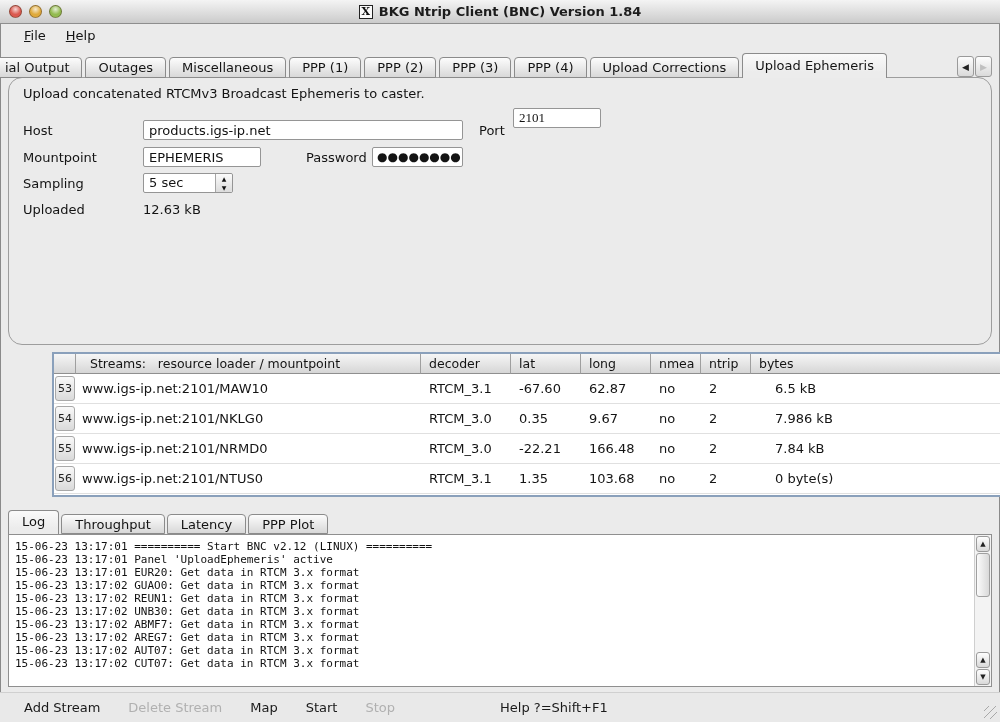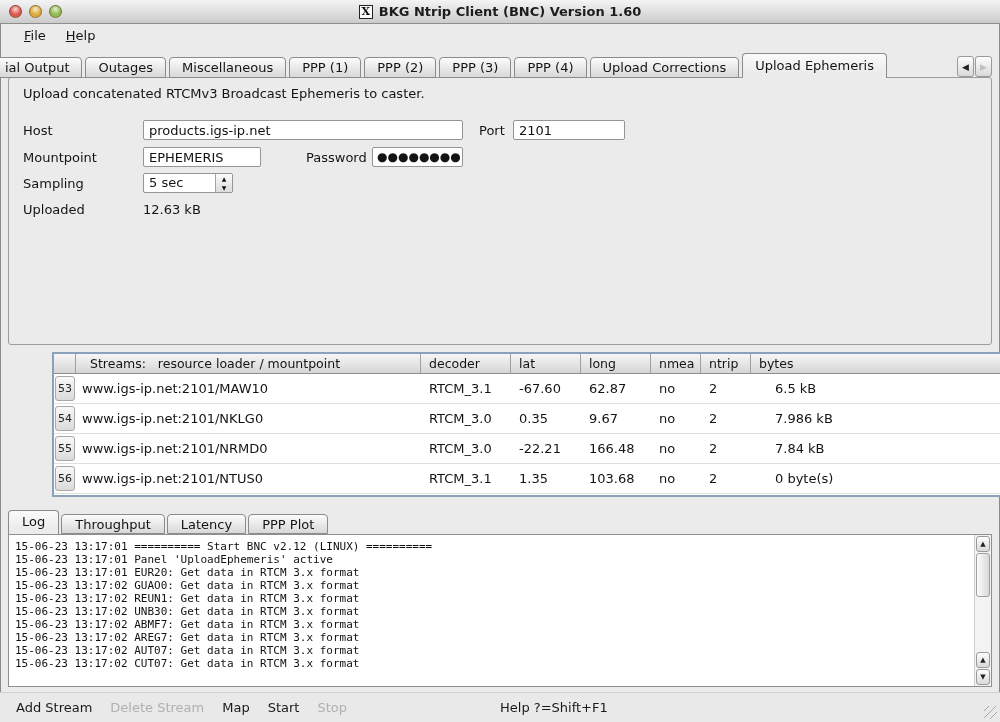--- a/index.html
+++ b/index.html
@@ -38,21 +38,21 @@
   .tab.active { height:25px; line-height:23px; border-bottom:none;
     background:linear-gradient(#fafafa,#ececec 75%); }
   .tabscroll { position:absolute; right:8px; top:3px; display:flex; gap:1px; }
   .tsbtn { width:17px; height:21px; border:1px solid #9a9a9a; border-radius:3px;
     background:linear-gradient(#fdfdfd,#dadada); display:flex; align-items:center; justify-content:center;
     font-size:9px; color:#222; }
   .tsbtn.disabled { color:#c0c0c0; }
 
   
   .pane { position:absolute; top:77px; left:8px; width:984px; height:268px;
-    border:1px solid #9d9d9d; border-radius:3px; background:#ebebeb; z-index:2; }
+    border:1px solid #9d9d9d; border-radius:14px; background:#ebebeb; z-index:2; }
   .desc { position:absolute; left:14px; top:8px; font-size:13px; }
   .lbl { position:absolute; font-size:13px; }
   .val { position:absolute; font-size:13px; }
   .field { position:absolute; height:20px; border:1px solid #959595; border-radius:2px;
     background:#fff; font-family:"DejaVu Sans",sans-serif; font-size:13px; padding:0 5px; color:#111; }
   .pwfield { position:absolute; height:20px; border:1px solid #959595; border-radius:2px;
     background:#fff; font-size:12px; letter-spacing:0px; line-height:18px; padding:0 4px; overflow:hidden; }
   .spinbox { position:absolute; width:90px; height:20px; border:1px solid #959595; border-radius:2px;
     background:#fff; display:flex; }
   .spinval { flex:1; line-height:18px; padding-left:5px; font-size:13px; }
@@ -107,41 +107,41 @@
   
   .logpane { position:absolute; top:534px; left:8px; width:984px; height:153px;
     border:1px solid #8f8f8f; background:#fff; display:flex; z-index:1; }
   .logcontent { flex:1; overflow:hidden; padding:5px 2px 0 6px;
     font-family:"DejaVu Sans Mono", monospace; font-size:11px; line-height:13px; color:#111; }
   .logline { white-space:pre; }
 
   
   .statusbar { position:absolute; top:692px; left:0; right:0; height:30px;
     border-top:1px solid #d0d0d0; background:#e9e9e9; display:flex; align-items:center; }
-  .tbbtn { margin-left:18px; font-size:13px; color:#1a1a1a; white-space:nowrap; }
-  .tbbtn:first-child { margin-left:16px; }
+  .tbbtn { margin-left:28px; font-size:13px; color:#1a1a1a; white-space:nowrap; }
+  .tbbtn:first-child { margin-left:24px; }
   .tbbtn.disabled { color:#b0b0b0; }
   .helptext { position:absolute; left:500px; font-size:13px; color:#1a1a1a; }
   .grip { position:absolute; right:3px; bottom:3px; width:13px; height:13px;
     background:repeating-linear-gradient(135deg, transparent 0 3px, #a8a8a8 3px 4px, transparent 4px 5px); }
 </style>
 </head>
 <body>
 
 <div class="window">
 
   <div class="titlebar">
     <div class="traffic">
         <div class="light" style="background-color: rgb(219, 90, 80);"></div>
         <div class="light" style="background-color: rgb(223, 170, 60);"></div>
         <div class="light" style="background-color: rgb(147, 187, 80);"></div>
       </div>
     <div class="title-wrap">
       <span class="xicon">X</span>
-      <span class="title-text">BKG Ntrip Client (BNC) Version 1.60</span>
+      <span class="title-text">BKG Ntrip Client (BNC) Version 1.84</span>
     </div>
   </div>
 
   <div class="menubar">
       <div class="menu-item"><u>F</u>ile</div>
       <div class="menu-item"><u>H</u>elp</div>
     </div>
 
   <div class="tabbar">
     <div class="tabs">
@@ -164,21 +164,21 @@
         <span>▶</span>
       </div>
   </div>
 
   <div class="pane">
     <div class="desc">Upload concatenated RTCMv3 Broadcast Ephemeris to caster.</div>
 
     <label class="lbl" style="left:14px; top:45px;">Host</label>
     <input class="field" style="left: 134px; top: 42px; width: 320px;" value="products.igs-ip.net">
     <label class="lbl" style="left:470px; top:45px;">Port</label>
-    <input class="field" style="left: 504px; top: 42px; width: 112px;" value="2101">
+    <input class="field" style="left: 504px; top: 30px; width: 88px; font-family: Liberation Serif, serif;" value="2101">
 
     <label class="lbl" style="left:14px; top:72px;">Mountpoint</label>
     <input class="field" style="left: 134px; top: 69px; width: 118px;" value="EPHEMERIS">
     <label class="lbl" style="left:297px; top:72px;">Password</label>
     <div class="pwfield" style="left:363px; top:69px; width:91px;">●●●●●●●●</div>
 
     <label class="lbl" style="left:14px; top:98px;">Sampling</label>
     <div class="spinbox" style="left:134px; top:95px;">
       <div class="spinval">5 sec</div>
       <div class="spinner">

